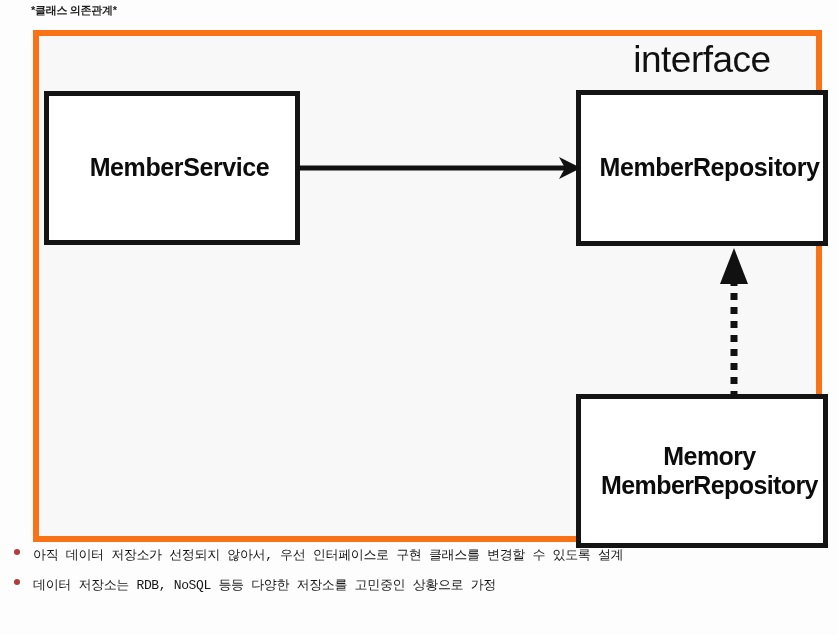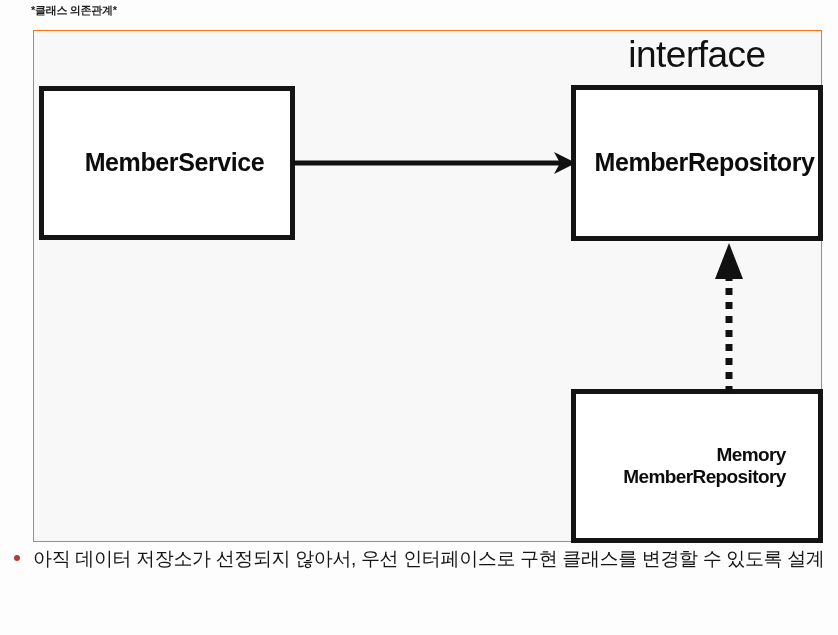--- a/index.html
+++ b/index.html
@@ -29,34 +29,34 @@
   }
 
   
   #diagram-panel {
     position: absolute;
     left: 33px;
     top: 30px;
     width: 789px;
     height: 512px;
     background: #f8f8f8;
-    border: 1px solid #f97316;
+    border: 6px solid #f97316;
     box-sizing: border-box;
   }
 
   
   .uml-box {
     position: absolute;
     background: #ffffff;
     border: 5px solid #141414;
     box-sizing: border-box;
     display: flex;
     align-items: center;
     justify-content: center;
-    text-align: right;
+    text-align: center;
     color: #0c0c0c;
     font-weight: bold;
     line-height: 1.18;
     padding-left: 15px;
   }
 
   #box-member-service {
     left: 5px;
     top: 55px;
     width: 256px;
@@ -72,21 +72,21 @@
     height: 156px;
     font-size: 25px;
     letter-spacing: -0.4px;
   }
 
   #box-memory-member-repository {
     left: 537px;
     top: 358px;
     width: 252px;
     height: 154px;
-    font-size: 19px;
+    font-size: 25px;
     letter-spacing: -0.6px;
   }
   #box-memory-member-repository .box-label { white-space: pre-line; }
 
   
   #interface-label {
     position: absolute;
     left: 537px;
     top: 5px;
     width: 252px;
@@ -134,24 +134,25 @@
     width: 6px;
     height: 6px;
     border-radius: 50%;
     background: #b23b3b;
     flex: none;
     margin-right: 13px;
     position: relative;
     top: -4px;
   }
   .bullet-text {
-    font-size: 19px;
+    font-size: 13px;
     color: #161616;
     letter-spacing: -0.35px;
     white-space: nowrap;
+    font-family: Liberation Mono, monospace;
   }
 </style>
 </head>
 <body>
 
 <div id="slide-title">*클래스 의존관계*</div>
 
 <div id="diagram-panel">
 
   <div id="interface-label">interface</div>
@@ -179,13 +180,17 @@
     <polygon points="17,6 3,42 31,42" fill="#111111"></polygon>
   </svg>
 
 </div>
 
 <div id="bullet-list">
   <div class="bullet-row">
     <span class="bullet-dot"></span>
     <span class="bullet-text">아직 데이터 저장소가 선정되지 않아서, 우선 인터페이스로 구현 클래스를 변경할 수 있도록 설계</span>
   </div>
+  <div class="bullet-row">
+    <span class="bullet-dot"></span>
+    <span class="bullet-text">데이터 저장소는 RDB, NoSQL 등등 다양한 저장소를 고민중인 상황으로 가정</span>
+  </div>
 </div>
 
 </body></html>

